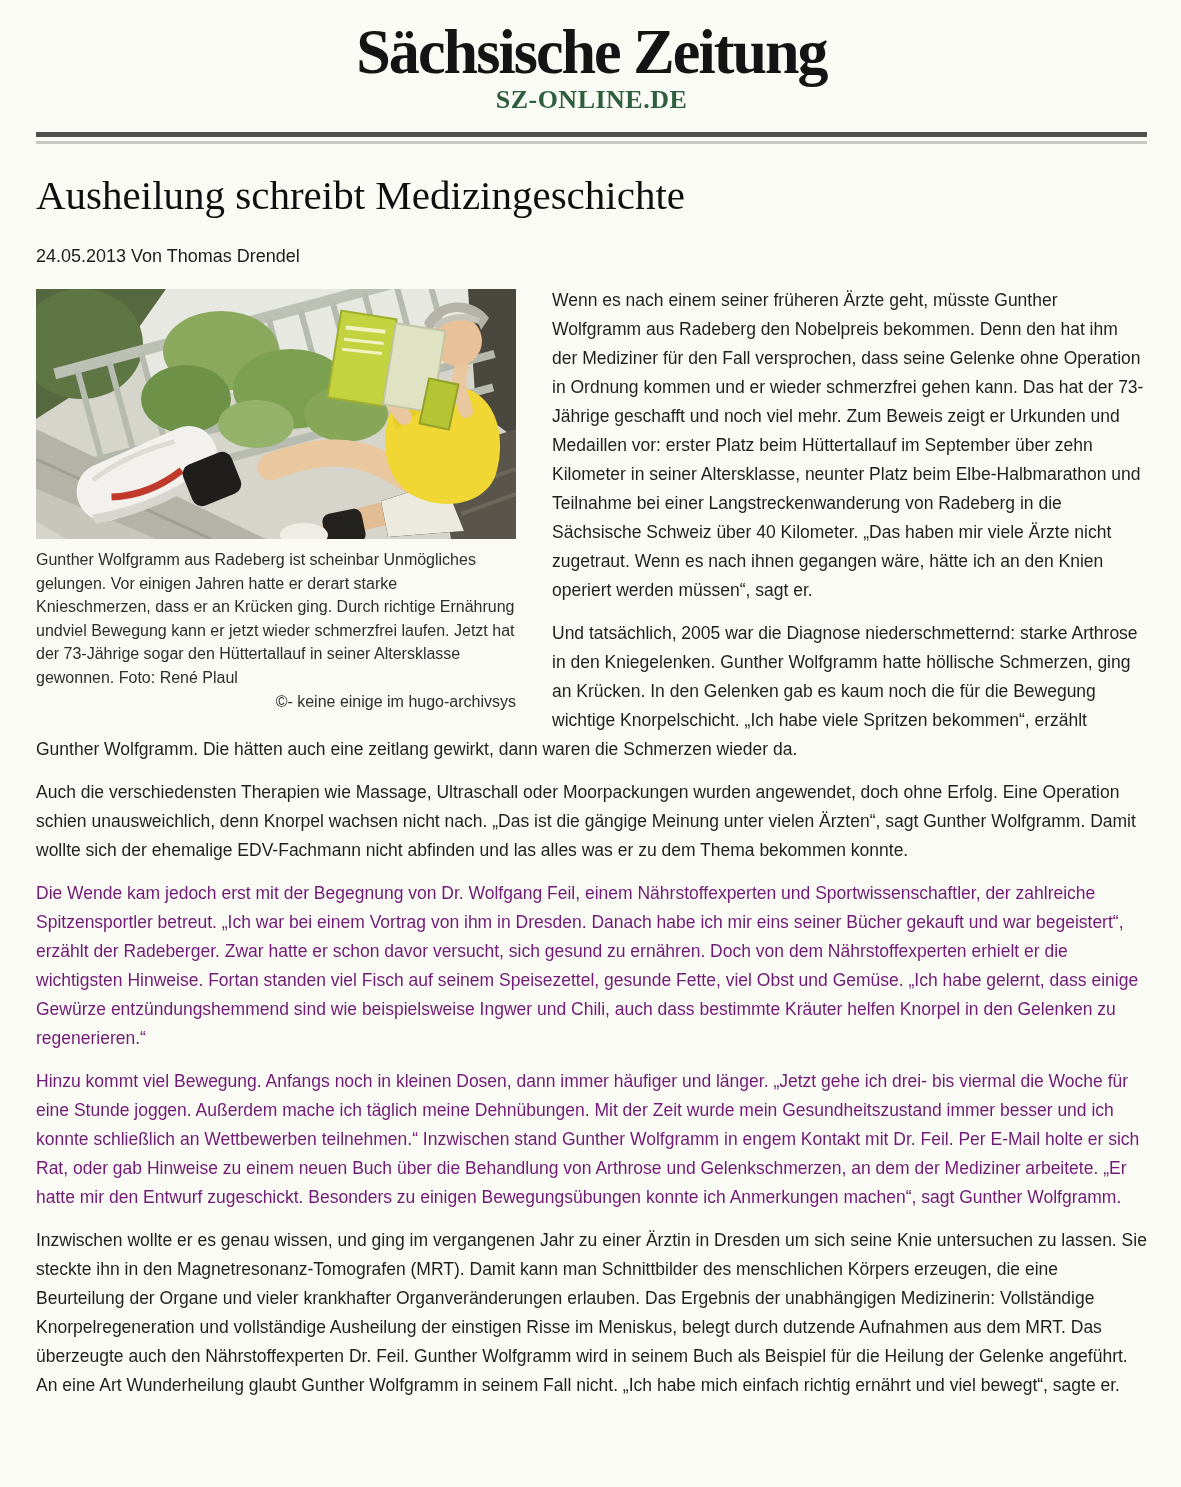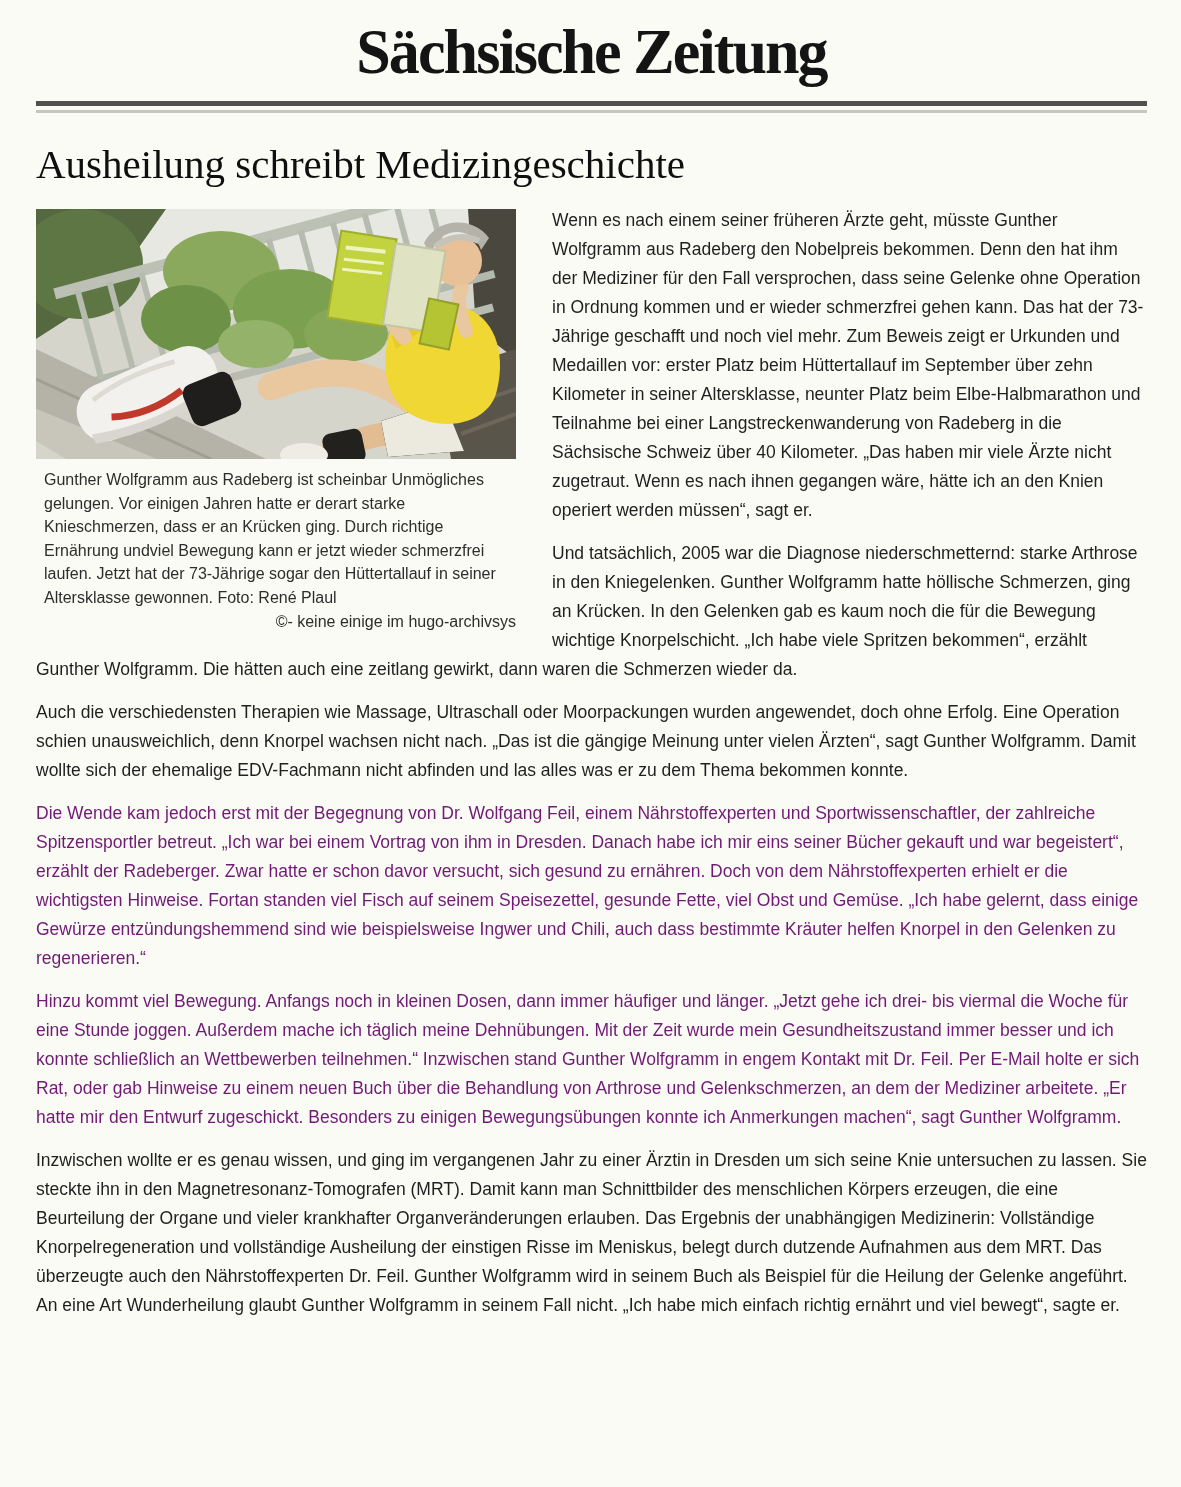--- a/index.html
+++ b/index.html
@@ -81,48 +81,49 @@
   .photo-frame {
     width:480px; height:250px;
     display:block;
     overflow:hidden;
   }
   .photo-caption {
     font-size:16px;
     line-height:23.5px;
     color:#2d2d2d;
     margin-top:9px;
-    margin-left:8px;
   }
   .photo-credit {
     display:block;
     text-align:right;
     margin-top:1px;
     color:#2d2d2d;
   }
   .body-p { margin:0 0 14px 0; }
   .body-p.red { color:#701a75; }
 </style>
 </head>
 <body>
 
 <div class="page">
 
   <header class="masthead">
     <div class="masthead-title">Sächsische Zeitung</div>
+    <div class="masthead-subtitle">SZ-ONLINE.DE</div>
   </header>
 
   <div class="divider">
     <div class="divider-top"></div>
     <div class="divider-bottom"></div>
   </div>
 
   <h1 class="headline">Ausheilung schreibt Medizingeschichte</h1>
 
 
+  <p class="byline">24.05.2013 Von Thomas Drendel</p>
 
   <div class="article">
 
     <figure class="photo-figure" style="margin-left:0;">
       <svg class="photo-frame" viewBox="0 0 480 250" role="img">
 
         <rect x="0" y="0" width="480" height="250" fill="#d6d5cc"></rect>
 
         <polygon points="90,0 480,0 480,70 300,95 120,110" fill="#e7e8e1"></polygon>
 

